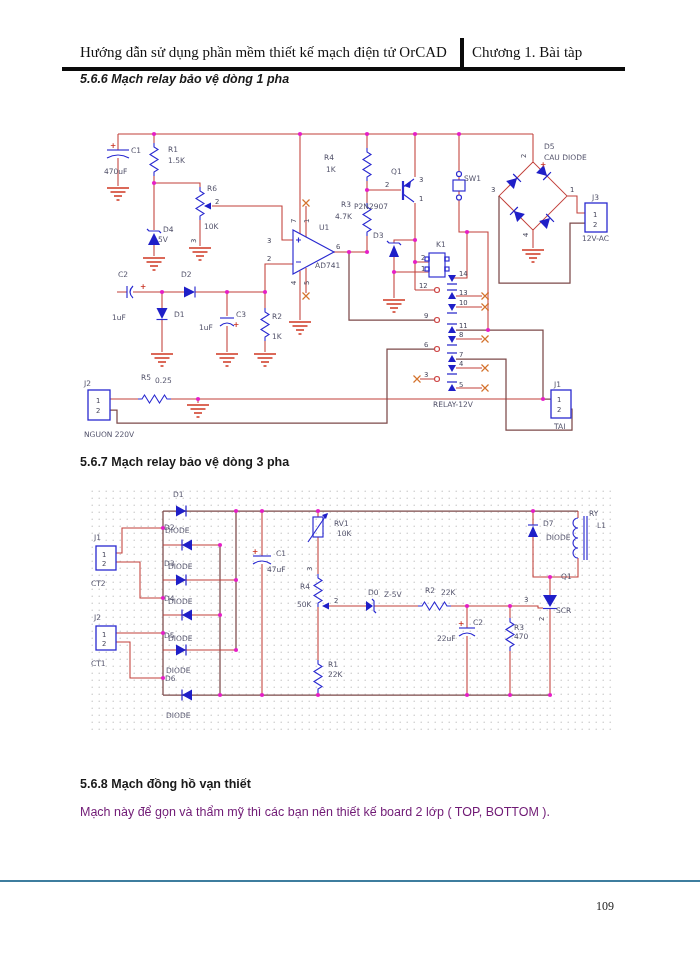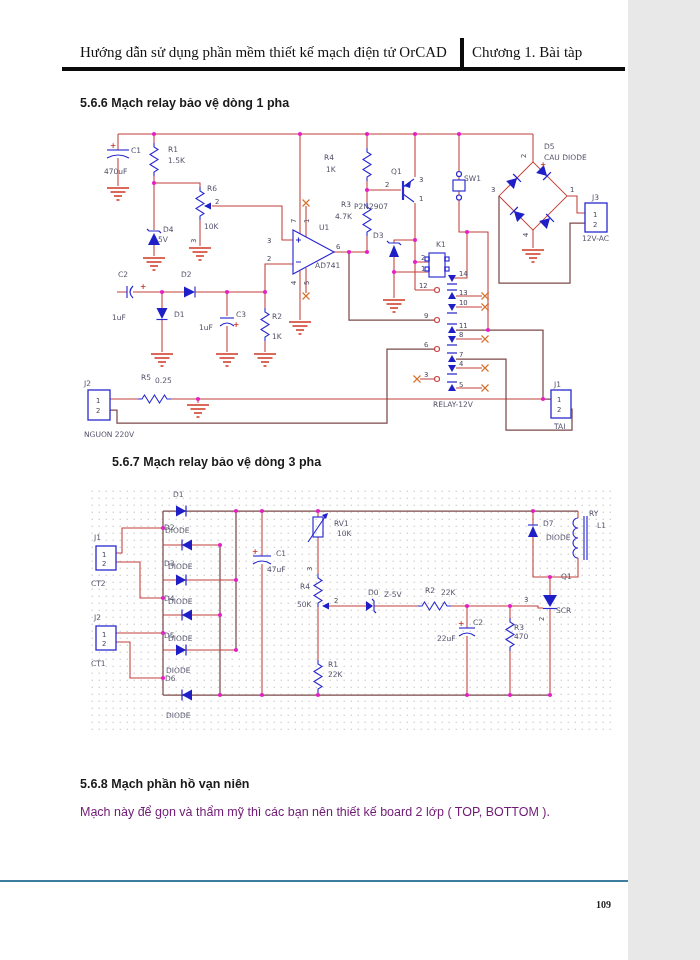--- a/index.html
+++ b/index.html
@@ -1,29 +1,29 @@
 <!DOCTYPE html>
 <html><head>
 <meta charset="utf-8">
 <style>
   html,body{margin:0;padding:0;background:#e8e8e8;}
-  .page{position:relative;width:628px;height:960px;background:#ffffff;overflow:hidden;
+  .page{position:relative;width:700px;height:960px;background:#ffffff;overflow:hidden;
         font-family:"Liberation Sans",sans-serif;}
   .hdr-left{position:absolute;left:80px;top:44px;width:380px;font-family:"Liberation Serif",serif;
             font-size:15px;color:#111;white-space:nowrap;}
   .hdr-right{position:absolute;left:472px;top:44px;font-family:"Liberation Serif",serif;
              font-size:15px;color:#111;white-space:nowrap;}
   .hdr-vbar{position:absolute;left:460px;top:38px;width:4px;height:32px;background:#0a0a0a;}
   .hdr-rule{position:absolute;left:62px;top:67px;width:563px;height:3.5px;background:#0a0a0a;}
   .sec-title{position:absolute;left:80px;font-size:12.5px;font-weight:bold;color:#1a1a1a;white-space:nowrap;}
-  #t1{top:96px;} #t2{top:455px;margin-left:32px;} #t3{top:777px;}
+  #t1{top:72px;font-style:italic;} #t2{top:455px;} #t3{top:777px;}
   .body-text{position:absolute;left:80px;top:805px;width:560px;font-size:12.5px;color:#701a75;}
   .foot-rule{position:absolute;left:0;top:880px;width:700px;height:2.2px;background:#3e7d9e;}
   .page-num{position:absolute;left:596px;top:899px;font-family:"Liberation Serif",serif;
-            font-size:10px;color:#222;font-weight:bold;}
+            font-size:12px;color:#222;}
   svg.schem{position:absolute;left:0;top:0;}
   
   .wr{stroke:#c2403a;stroke-width:1.05;fill:none;}
   .wd{stroke:#7d4a4a;stroke-width:1.25;fill:none;}
   .cmp{stroke:#2a2ad0;stroke-width:1.15;fill:none;}
   .cmpf{fill:#1f1fc8;stroke:none;}
   .jbox{stroke:#2a2ad0;stroke-width:1.3;fill:#ffffff;}
   .ccom{stroke:#cc4040;stroke-width:1.1;fill:#ffffff;}
   #gnd path{stroke:#cf3823;stroke-width:1.35;fill:none;}
   #ncx path{stroke:#d4722c;stroke-width:1.2;fill:none;}
@@ -40,21 +40,21 @@
 
 <div class="page">
 
   <div class="hdr-left">Hướng dẫn sử dụng phần mềm thiết kế mạch điện tử OrCAD</div>
   <div class="hdr-vbar"></div>
   <div class="hdr-right">Chương 1. Bài tàp</div>
   <div class="hdr-rule"></div>
 
   <div id="t1" class="sec-title">5.6.6 Mạch relay bảo vệ dòng 1 pha</div>
   <div id="t2" class="sec-title">5.6.7 Mạch relay bảo vệ dòng 3 pha</div>
-  <div id="t3" class="sec-title">5.6.8 Mạch phần hồ vạn niên</div>
+  <div id="t3" class="sec-title">5.6.8 Mạch đồng hồ vạn thiết</div>
 
   <svg class="schem" width="700" height="960" viewBox="0 0 700 960">
     <defs>
       <pattern id="dots" width="7" height="7" patternUnits="userSpaceOnUse">
         <circle cx="1.2" cy="1.2" r="0.75" fill="#c8c8c8"></circle>
       </pattern>
       <g id="gnd">
           <path d="M-11,0 H11 M-7.5,4 H7.5 M-4,8 H4 M-1.5,12 H1.5"></path>
         </g>
       <g id="ncx">

